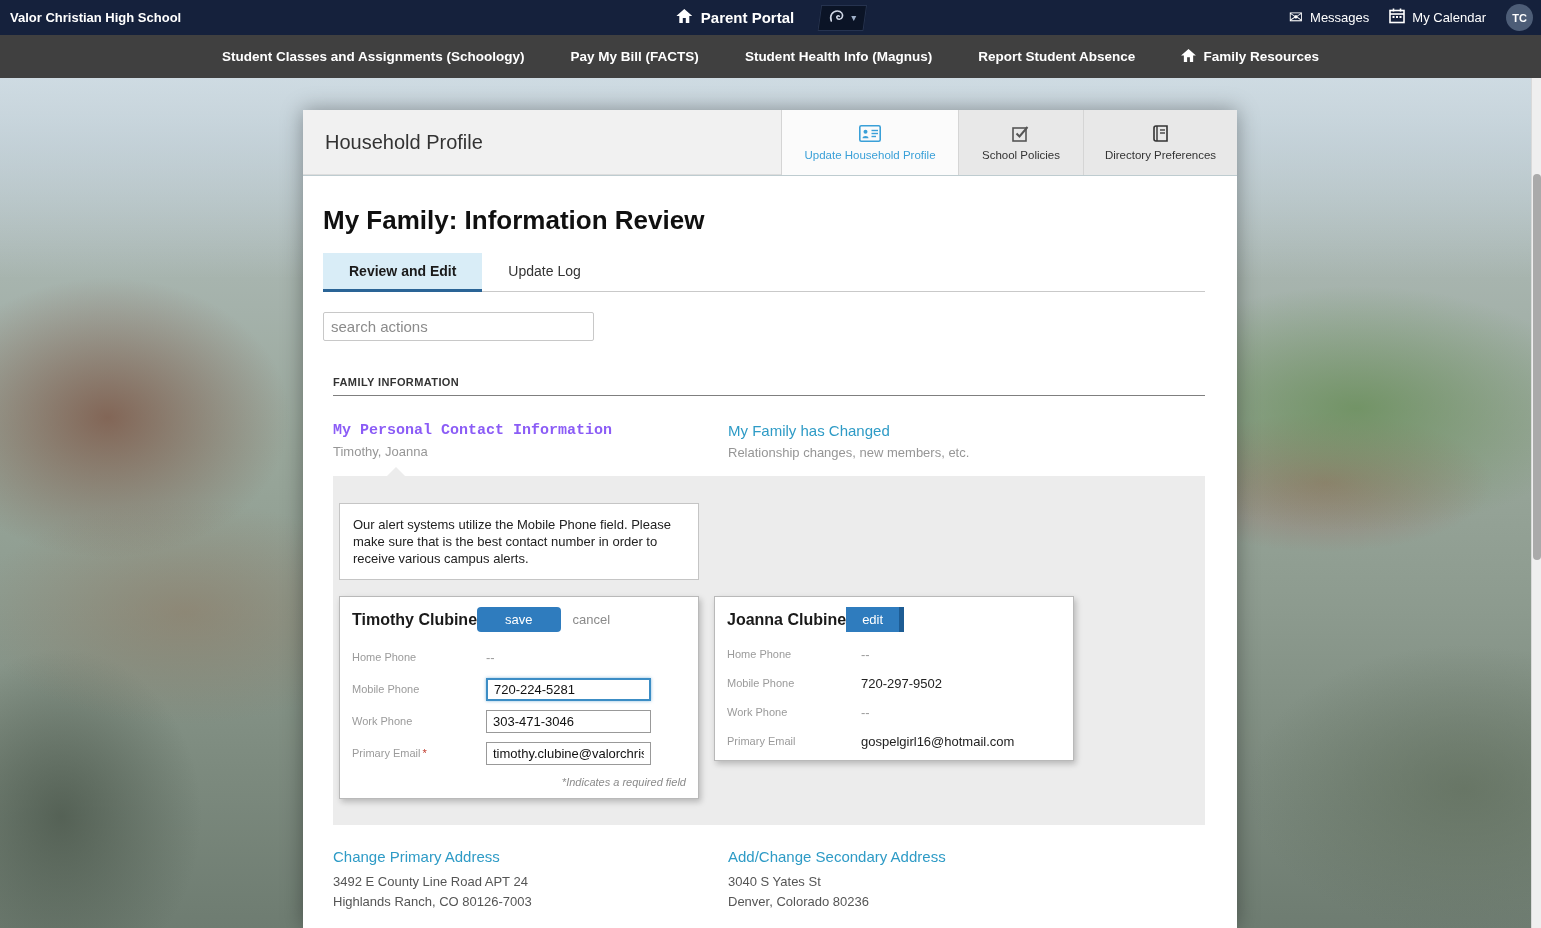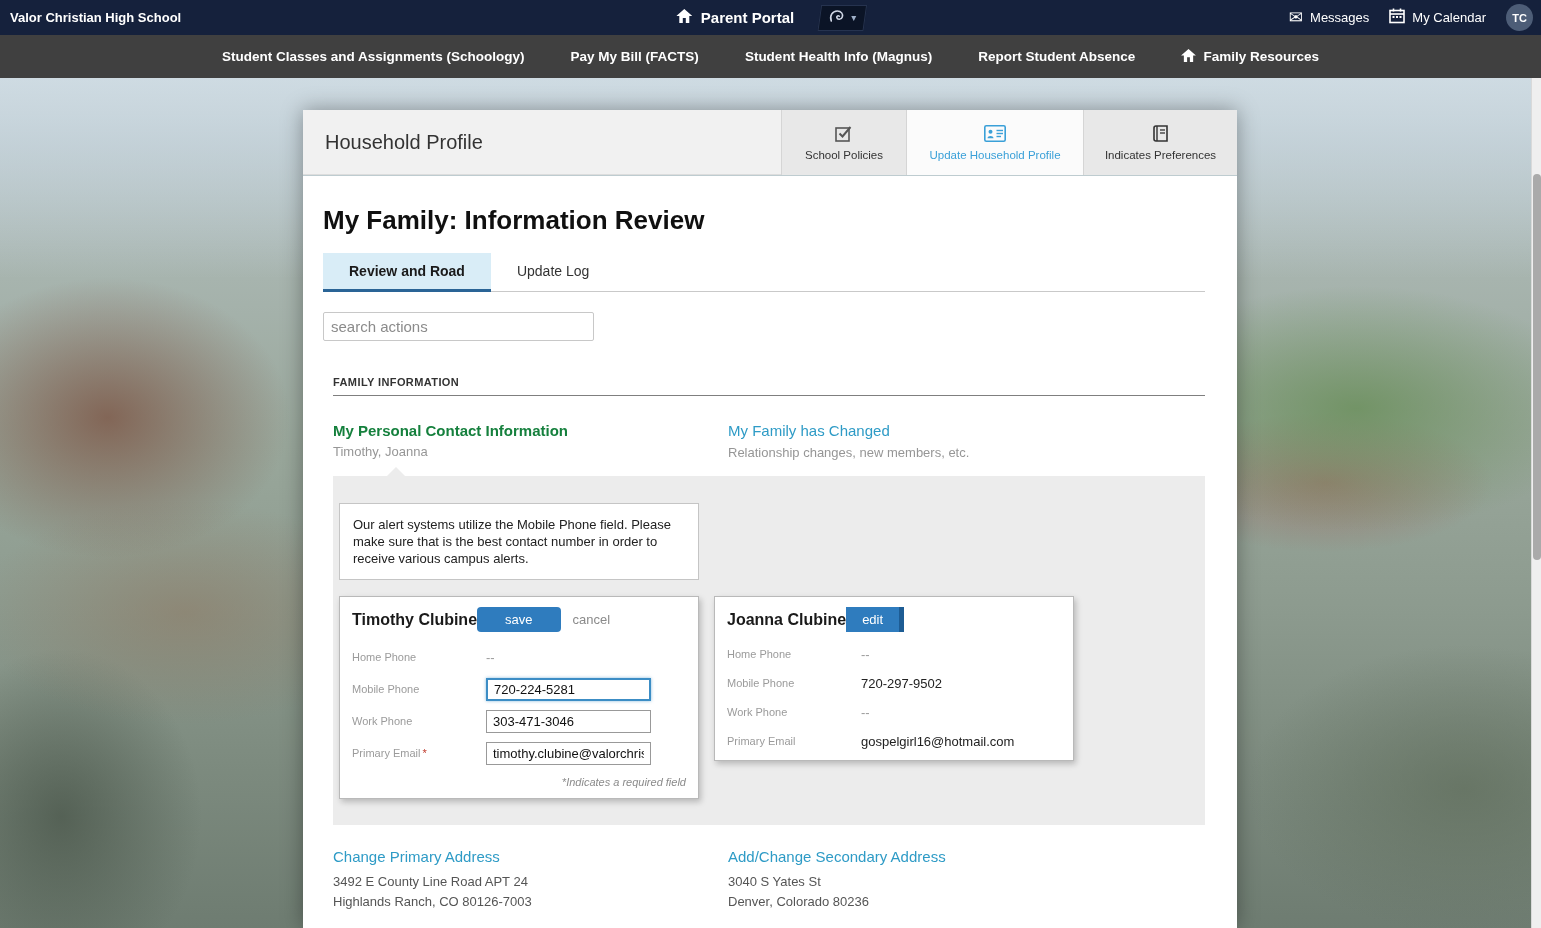--- a/index.html
+++ b/index.html
@@ -63,21 +63,21 @@
   .search::placeholder { color:#8b8b8b; }
 
   .section { margin-left:10px; margin-top:35px; }
   .section-title { font-size:11px; font-weight:bold; letter-spacing:.4px; color:#333; padding-bottom:7px; border-bottom:1px solid #7f7f7f; }
 
   .two-col { display:flex; }
   .col-left { width:395px; flex:0 0 395px; }
   .col-right { flex:1; }
 
   .contact-row { margin-top:26px; }
-  .contact-title { font-size:15px; font-weight:bold; color:#15803d; cursor:pointer; }
+  .contact-title { font-size:15px; font-weight:bold; color:#8b5cf6; cursor:pointer;font-family:Liberation Mono, monospace; }
   .contact-sub { margin-top:5px; font-size:13px; color:#969696; }
   .blue-link { font-size:15px; color:#2e9bc6; text-decoration:none; cursor:pointer; display:inline-block; }
 
   .panel { position:relative; margin-top:16px; background:#ececec; padding:27px 0 26px 6px; }
   .notch { position:absolute; top:-9px; left:54px; width:0; height:0; border-left:9px solid transparent; border-right:9px solid transparent; border-bottom:9px solid #ececec; }
 
   .alert-box { width:360px; background:#fff; border:1px solid #c5c5c5; padding:12px 13px; font-size:13px; line-height:17px; color:#222; }
 
   .cards { display:flex; gap:15px; margin-top:16px; align-items:flex-start; }
   .person-card { width:360px; background:#fff; border:1px solid #b9b9b9; box-shadow:2px 3px 6px rgba(0,0,0,.22); padding:10px 12px 10px; }
@@ -166,61 +166,61 @@
   </nav>
 
   <div class="scrollbar">
     <div class="scroll-thumb"></div>
   </div>
 
   <section class="profile-card">
     <div class="card-header">
       <div class="card-title">Household Profile</div>
       <div class="header-tabs">
-        <div class="htab t2">
-          <span>
-            <svg width="19" height="17" viewBox="0 0 19 17">
-                <rect x="1" y="3" width="13" height="13" fill="none" stroke="#555555" stroke-width="1.6"></rect>
-                <path d="M4.5 8.5 L7.5 11.5 L15.5 2" fill="none" stroke="#555555" stroke-width="2"></path>
-              </svg>
-          </span>
-          <span>School Policies</span>
-        </div>
         <div class="htab t1 active">
           <span>
             <svg width="22" height="17" viewBox="0 0 22 17">
                 <rect x="0.8" y="0.8" width="20.4" height="15.4" rx="1.5" fill="none" stroke="#3aa0d8" stroke-width="1.6"></rect>
                 <circle cx="6.5" cy="6.8" r="2" fill="#3aa0d8"></circle>
                 <path d="M3.5 13.2 C3.5 10.4 9.5 10.4 9.5 13.2 Z" fill="#3aa0d8"></path>
                 <line x1="12.5" y1="5.5" x2="19" y2="5.5" stroke="#3aa0d8" stroke-width="1.4"></line>
                 <line x1="12.5" y1="8.5" x2="19" y2="8.5" stroke="#3aa0d8" stroke-width="1.4"></line>
                 <line x1="12.5" y1="11.5" x2="17" y2="11.5" stroke="#3aa0d8" stroke-width="1.4"></line>
               </svg>
           </span>
           <span>Update Household Profile</span>
         </div>
+        <div class="htab t2">
+          <span>
+            <svg width="19" height="17" viewBox="0 0 19 17">
+                <rect x="1" y="3" width="13" height="13" fill="none" stroke="#555555" stroke-width="1.6"></rect>
+                <path d="M4.5 8.5 L7.5 11.5 L15.5 2" fill="none" stroke="#555555" stroke-width="2"></path>
+              </svg>
+          </span>
+          <span>School Policies</span>
+        </div>
         <div class="htab t3">
           <span>
             <svg width="16" height="17" viewBox="0 0 16 17">
                 <path d="M3 1 H14 V16 H3 C1.8 16 1 15.2 1 14 V3 C1 1.8 1.8 1 3 1 Z" fill="none" stroke="#333333" stroke-width="1.6"></path>
                 <line x1="4" y1="1" x2="4" y2="16" stroke="#333333" stroke-width="1.4"></line>
                 <line x1="7" y1="5" x2="12" y2="5" stroke="#333333" stroke-width="1.3"></line>
                 <line x1="7" y1="8" x2="12" y2="8" stroke="#333333" stroke-width="1.3"></line>
               </svg>
           </span>
-          <span>Indicates Preferences</span>
+          <span>Directory Preferences</span>
         </div>
       </div>
     </div>
 
     <div class="card-body">
       <h1>My Family: Information Review</h1>
 
       <div class="subtabs">
-        <div class="subtab active">Review and Road</div>
+        <div class="subtab active">Review and Edit</div>
         <div class="subtab">Update Log</div>
       </div>
 
       <input class="search" type="text" placeholder="search actions" style="">
 
       <div class="section">
         <div class="section-title">FAMILY INFORMATION</div>
 
         <div class="two-col contact-row">
           <div class="col-left">

